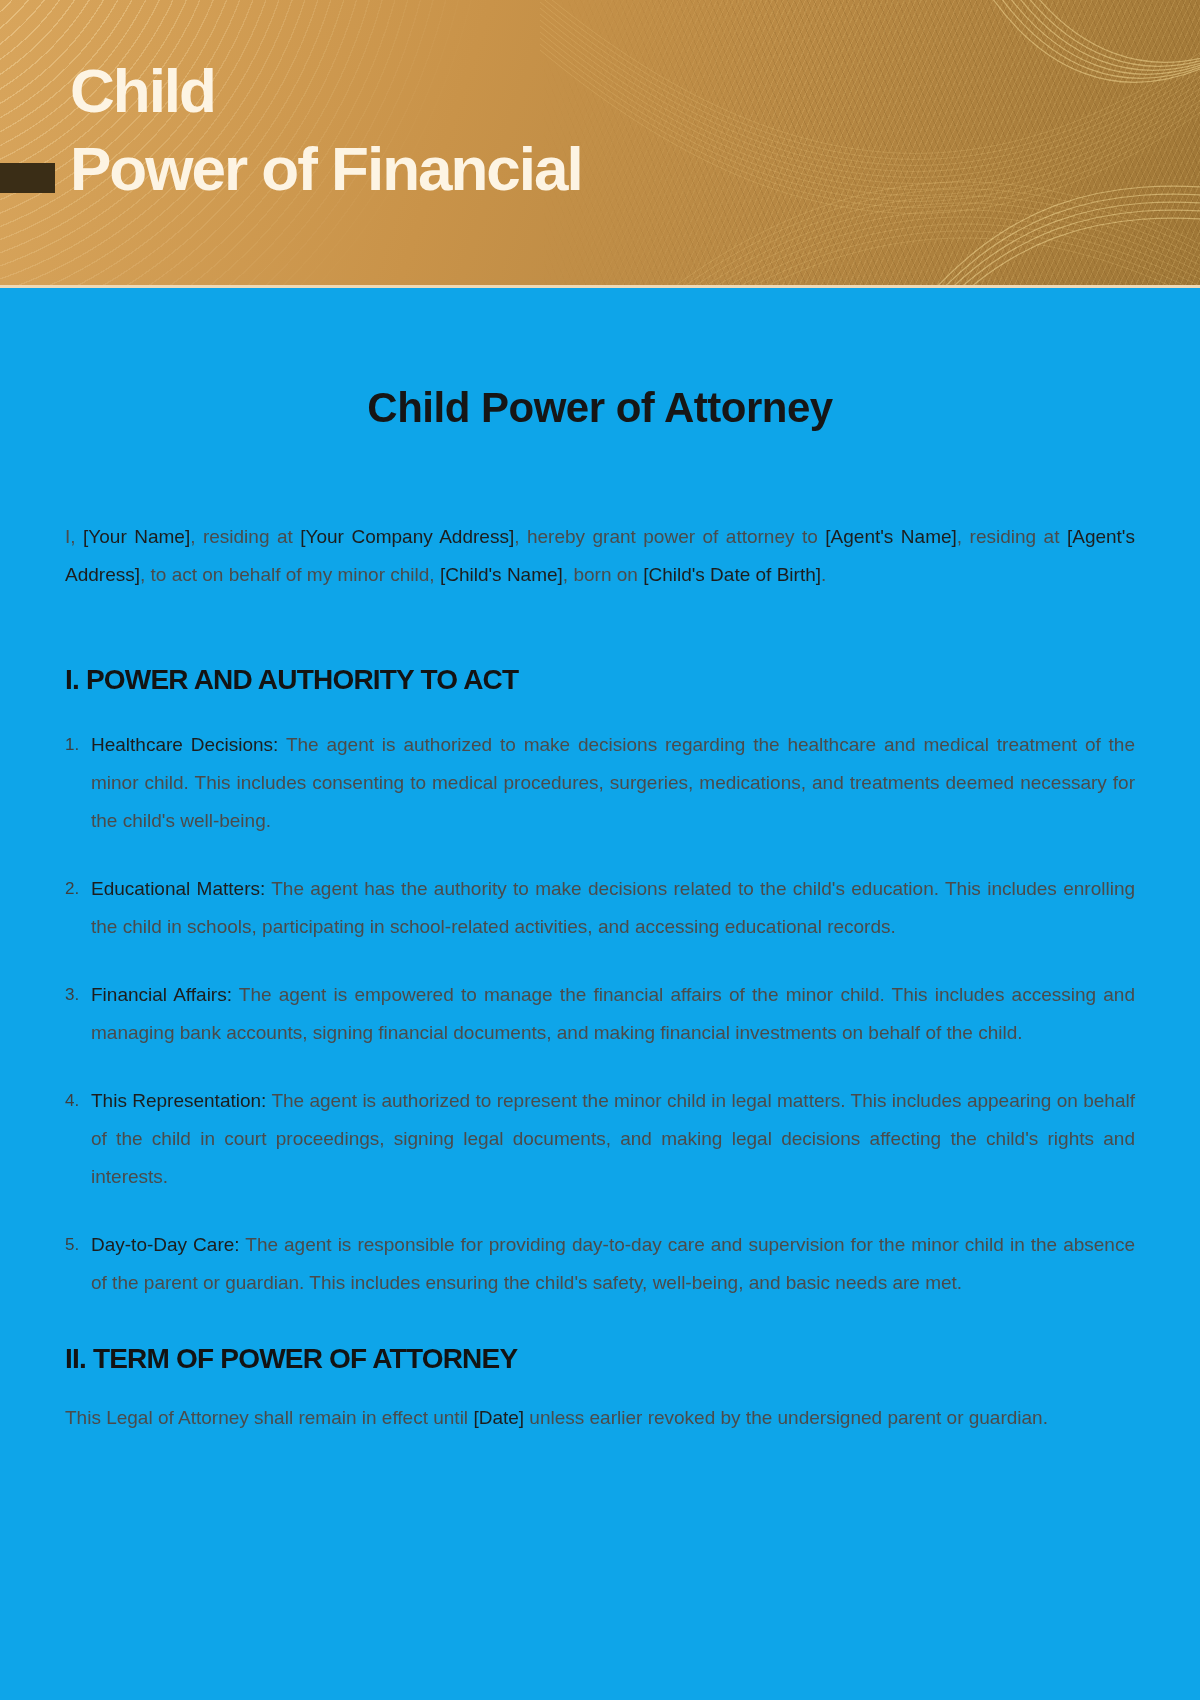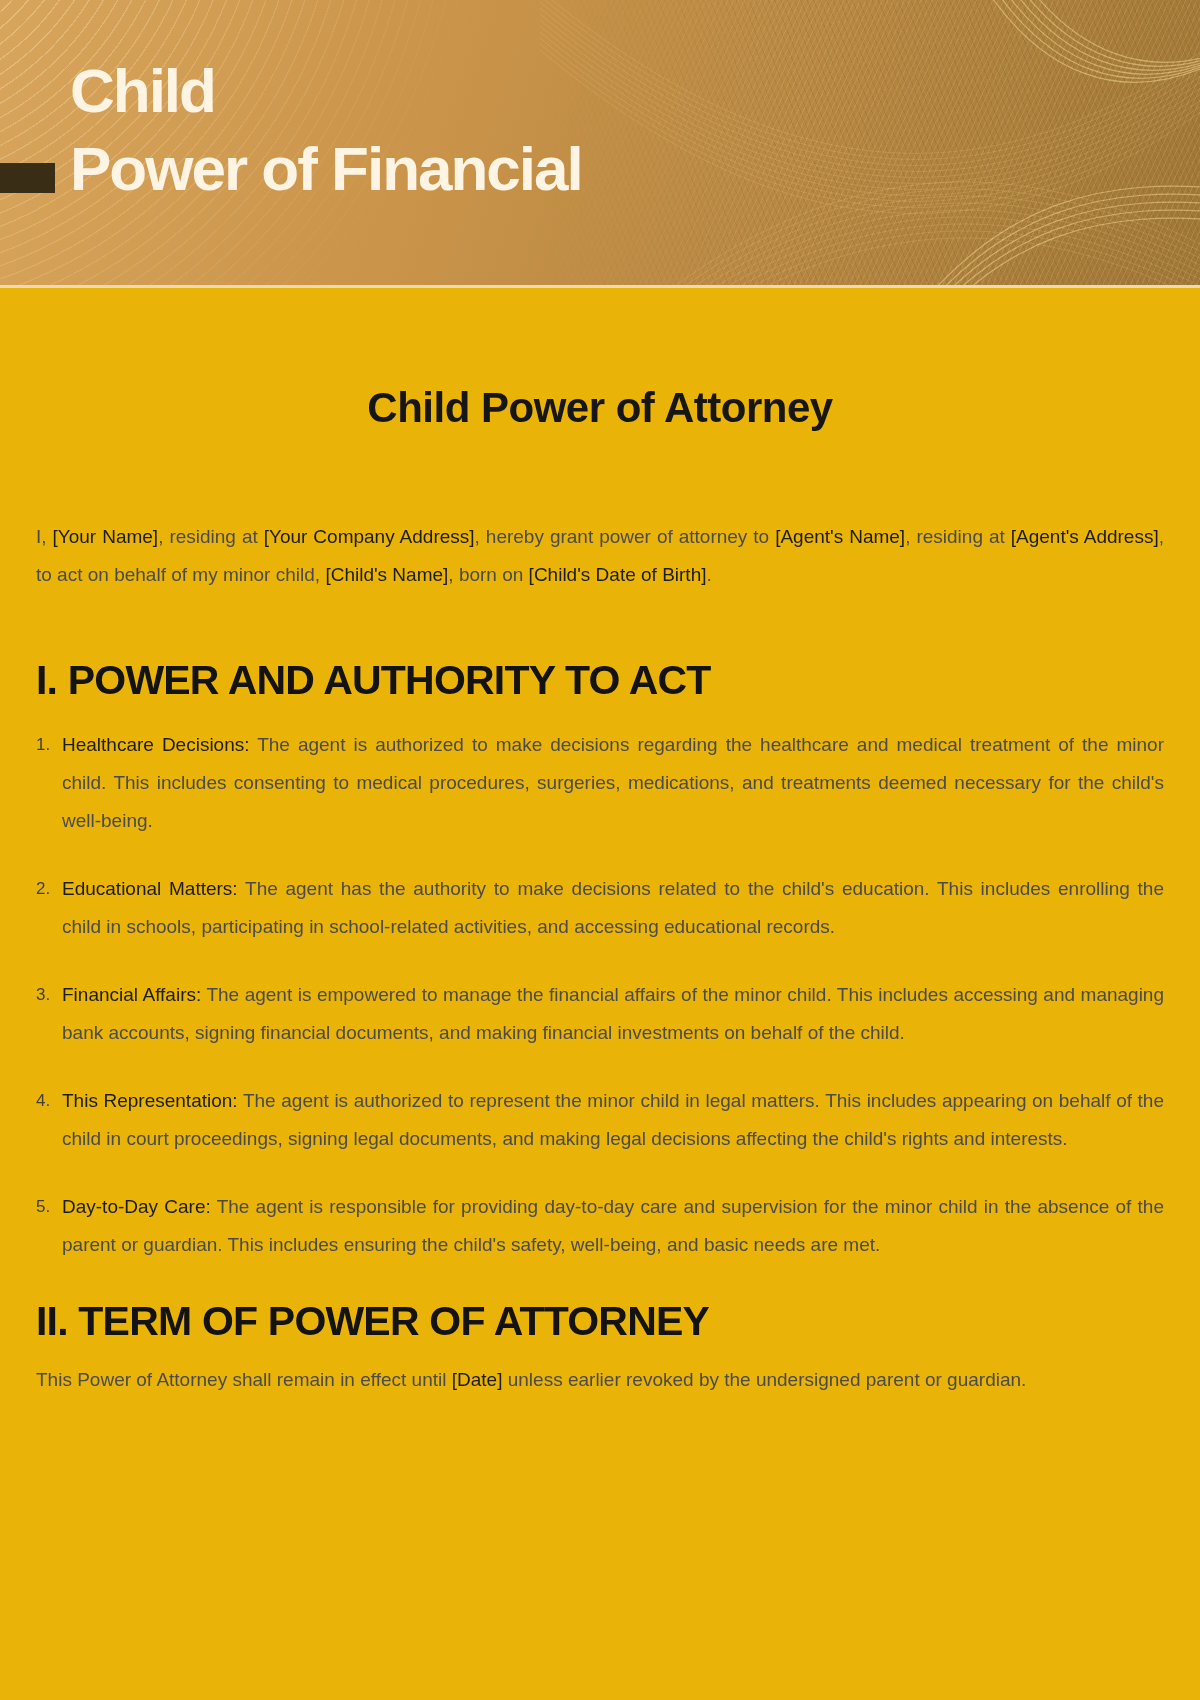--- a/index.html
+++ b/index.html
@@ -1,18 +1,18 @@
 <!DOCTYPE html>
 <html><head>
 <meta charset="utf-8">
 <style>
   html,body{margin:0;padding:0;background:#ffffff;}
   body{width:1200px;height:1700px;overflow:hidden;
        font-family:"Liberation Sans","DejaVu Sans",sans-serif;}
-  .page{position:relative;width:1200px;height:1700px;background:#eab308;}
+  .page{position:relative;width:1200px;height:1700px;background:#0ea5e9;}
 
   
   .banner{position:relative;width:1200px;height:285px;overflow:hidden;
           background:linear-gradient(108deg,#d8a55c 0%,#c99349 38%,#b98944 62%,#9e7636 100%);
           border-bottom:3px solid #eed9b6;}
   .arcs{position:absolute;left:0;top:0;width:560px;height:285px;pointer-events:none;
         background:repeating-radial-gradient(circle at -150px -150px,
           rgba(255,234,185,0) 0 11px, rgba(255,234,185,0.42) 11px 12.3px);
         -webkit-mask:radial-gradient(circle at -150px -150px, #000 140px, rgba(0,0,0,.45) 430px, transparent 660px);
                 mask:radial-gradient(circle at -150px -150px, #000 140px, rgba(0,0,0,.45) 430px, transparent 660px);}
@@ -23,27 +23,27 @@
         -webkit-mask:linear-gradient(to left,#000 62%,transparent 100%);
                 mask:linear-gradient(to left,#000 62%,transparent 100%);}
   .swooshes{position:absolute;inset:0;pointer-events:none;}
   .accent-bar{position:absolute;left:0;top:163px;width:55px;height:30px;background:#3a2d16;}
   .banner-title{position:absolute;left:70px;top:52px;margin:0;
                 font-size:62px;font-weight:700;line-height:78px;letter-spacing:-2px;
                 color:#fdf4e3;}
   .bt-line{display:block;}
 
   
-  .doc{padding:0 36px;}
+  .doc{padding:0 65px;}
   .doc-title{margin:96px 0 0;font-size:42px;line-height:48px;font-weight:700;
              letter-spacing:-0.5px;text-align:center;color:#161616;}
   .para{margin:0;font-size:19px;line-height:38px;color:#4b4b4b;text-align:justify;}
   .intro{margin-top:86px;}
   .b{font-weight:400;color:#1d1d1d;}
-  .sec{margin:0;font-size:41px;line-height:40px;font-weight:700;letter-spacing:-0.8px;color:#131313;}
+  .sec{margin:0;font-size:28px;line-height:40px;font-weight:700;letter-spacing:-0.8px;color:#131313;}
   .sec-power{margin-top:66px;}
   .sec-term{margin-top:37px;}
   .items{list-style:none;margin:26px 0 0;padding:0;}
   .item{display:grid;grid-template-columns:26px 1fr;}
   .item + .item{margin-top:30px;}
   .num{font-size:17px;line-height:38px;color:#3f3f3f;}
   .itext{margin:0;font-size:19px;line-height:38px;color:#4b4b4b;text-align:justify;}
   .term{margin-top:20px;}
 </style>
 </head>
@@ -130,16 +130,16 @@
         <p class="itext"><span class="b">This Representation:</span> <span>The agent is authorized to represent the minor child in legal matters. This includes appearing on behalf of the child in court proceedings, signing legal documents, and making legal decisions affecting the child's rights and interests.</span></p>
       </li>
       <li class="item">
         <span class="num">5.</span>
         <p class="itext"><span class="b">Day-to-Day Care:</span> <span>The agent is responsible for providing day-to-day care and supervision for the minor child in the absence of the parent or guardian. This includes ensuring the child's safety, well-being, and basic needs are met.</span></p>
       </li>
     </ol>
 
     <h3 class="sec sec-term">II. TERM OF POWER OF ATTORNEY</h3>
 
-    <p class="para term"><span>This Power of Attorney shall remain in effect until </span><span class="b">[Date]</span><span> unless earlier revoked by the undersigned parent or guardian.</span></p>
+    <p class="para term"><span>This Legal of Attorney shall remain in effect until </span><span class="b">[Date]</span><span> unless earlier revoked by the undersigned parent or guardian.</span></p>
 
   </main>
 </div>
 
 </body></html>

